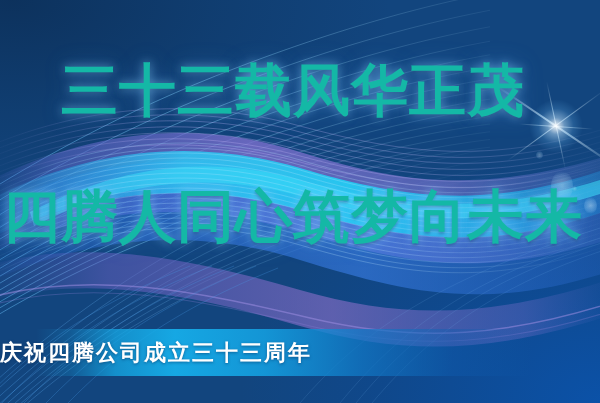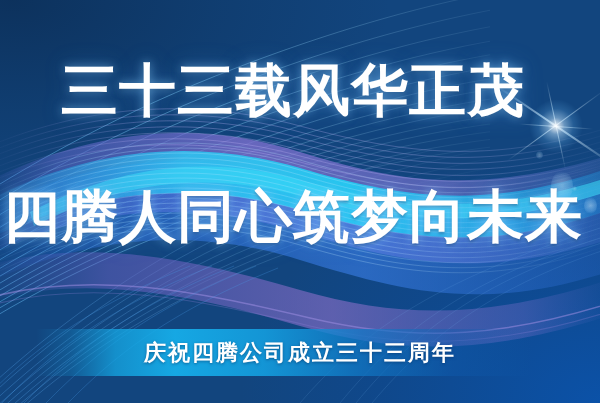--- a/index.html
+++ b/index.html
@@ -116,21 +116,21 @@
         rgba(14,92,176,0.42) 84%,
         rgba(12,80,166,0.00) 100%);
   }
 
   
   .headline {
     position: absolute;
     left: 0;
     width: 586px;
     text-align: center;
-    color: #ffffff;
+    color: #14b8a6;
     font-weight: bold;
     font-family: "DejaVu Sans", "Liberation Sans", sans-serif;
     letter-spacing: 1px;
     white-space: nowrap;
     text-shadow:
       0 0 10px rgba(140,210,255,0.55),
       0 0 22px rgba(90,170,255,0.35),
       0 2px 3px rgba(6,40,84,0.45);
   }
   .line1 {
@@ -141,21 +141,21 @@
   .line2 {
     top: 184px;
     font-size: 57px;
     line-height: 64px;
   }
   .subtitle {
     position: absolute;
     left: 0;
     top: 336px;
     width: 600px;
-    text-align: center;
+    text-align: left;
     color: #ffffff;
     font-size: 22px;
     line-height: 32px;
     font-family: "DejaVu Serif", "Liberation Serif", serif;
     font-weight: bold;
     letter-spacing: 2px;
     white-space: nowrap;
     text-shadow: 0 1px 3px rgba(5,45,95,0.55);
   }
 </style>

